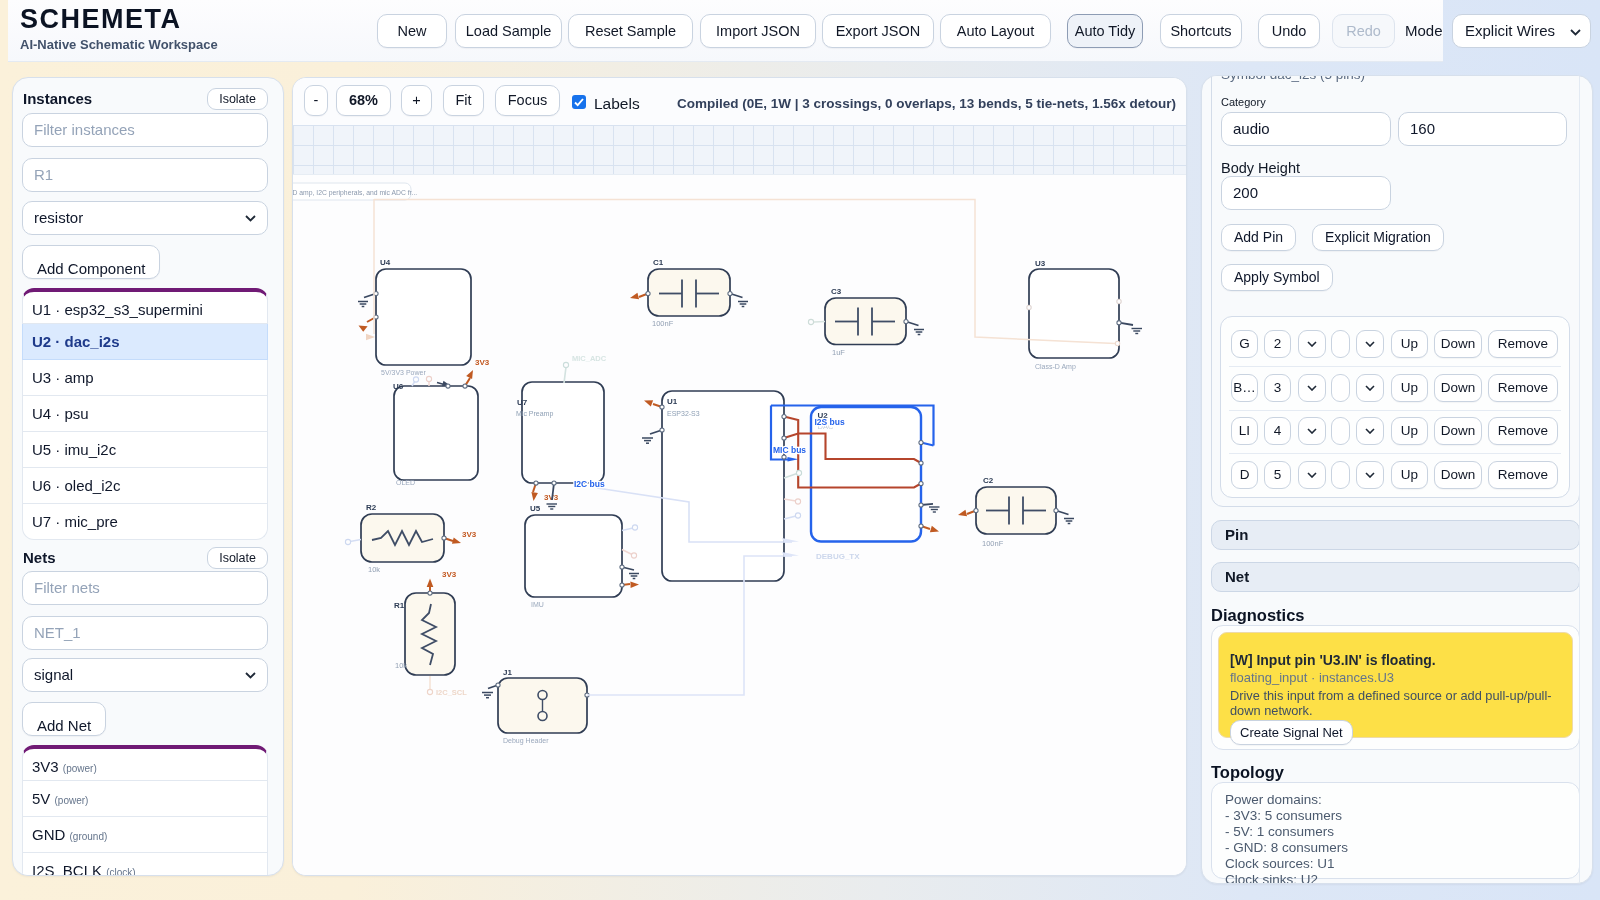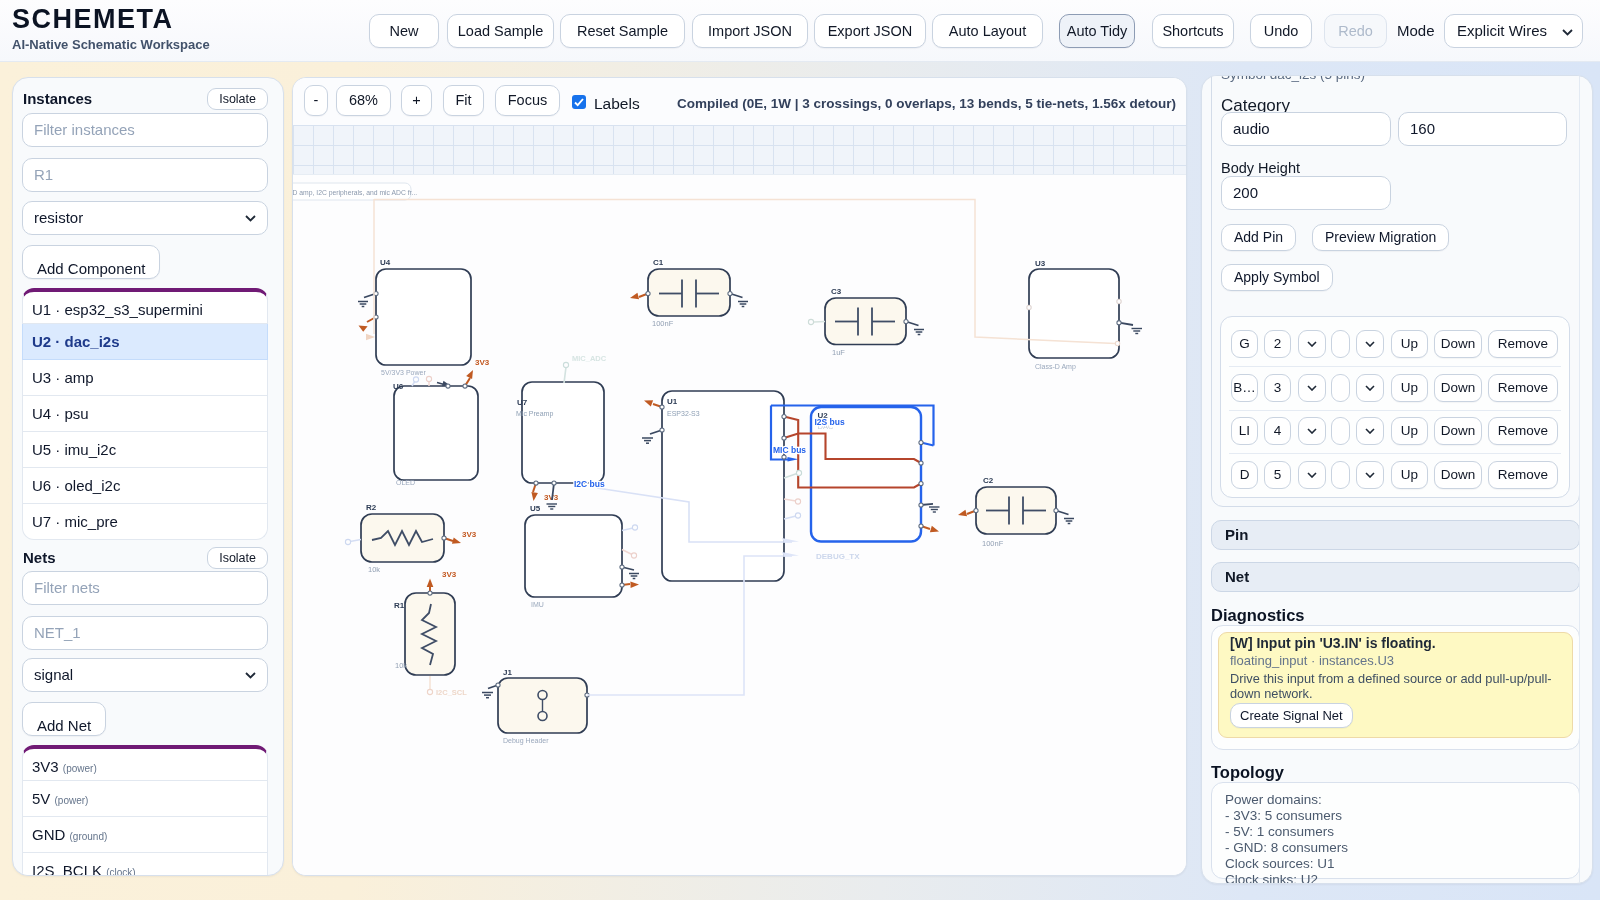--- a/index.html
+++ b/index.html
@@ -3,21 +3,21 @@
 <meta charset="utf-8">
 <style>
 * { margin:0; padding:0; box-sizing:border-box; }
 html,body { width:1600px; height:900px; overflow:hidden; }
 body {
   font-family:"Liberation Sans", sans-serif;
   background:linear-gradient(90deg,#fbf1da 0%,#faf0da 22%,#e9ecee 55%,#dde7f6 78%,#d9e5f7 100%);
   color:#0f172a;
 }
 .topbar {
-  position:absolute; left:0; top:0; width:1600px; height:62px;
+  position:absolute; left:8px; top:0; width:1435px; height:62px;
   background:linear-gradient(#fdfdfe,#f6f8fc); border-bottom:1px solid #e4eaf2;
 }
 .logo { position:absolute; left:12px; top:4px; font-size:27px; font-weight:800; letter-spacing:1.5px; color:#0b1323; }
 .logo-sub { position:absolute; left:12px; top:37px; font-size:13px; font-weight:700; color:#42526b; }
 .tbtn {
   position:absolute; top:14px; height:34px; background:#fff; border:1px solid #c9d3e0;
   border-radius:10px; font-size:14.5px; color:#111827; text-align:center; line-height:32px;
   padding:0; white-space:nowrap; box-shadow:0 1px 1px rgba(15,23,42,.04);
 }
 .tbtn.active { background:#eef2f8; border-color:#8d9cb4; }
@@ -115,21 +115,21 @@
   </div>
 </div>
 
 <div class="panel" id="canvaspanel">
   <div style="position:absolute;left:0;top:0;width:893px;height:47px;background:#fbfcfe;"></div>
   <div style="position:absolute;left:0;top:47px;width:893px;height:49px;background:#f0f4fa;
     background-image:linear-gradient(to right,#d8e2f0 1px,transparent 1px),linear-gradient(to bottom,#d8e2f0 1px,transparent 1px);
     background-size:20px 20px;background-position:0px 0px;"></div>
   <div style="position:absolute;left:0;top:96px;width:893px;height:703px;background:#fdfdfe;border-top:1px solid #e7edf4;"></div>
   <div class="tbtn" style="left:11px;top:7px;width:24px;height:31px;line-height:29px;padding:0;border-radius:9px;">-</div>
-  <div class="tbtn" style="left:43px;top:7px;width:55px;height:31px;line-height:29px;padding:0;border-radius:9px;">68%</div>
+  <div class="tbtn" style="left:43px;top:7px;width:55px;height:31px;line-height:29px;padding:0;border-radius:9px;font-weight:bold;">68%</div>
   <div class="tbtn" style="left:108px;top:7px;width:31px;height:31px;line-height:29px;padding:0;border-radius:9px;">+</div>
   <div class="tbtn" style="left:150px;top:7px;width:41px;height:31px;line-height:29px;padding:0;border-radius:9px;">Fit</div>
   <div class="tbtn" style="left:202px;top:7px;width:65px;height:31px;line-height:29px;padding:0;border-radius:10px;">Focus</div>
   <div style="position:absolute;left:279px;top:17px;width:14px;height:14px;background:#1672ec;border-radius:3px;"></div>
   <svg style="position:absolute;left:281px;top:20px;" width="10" height="9" viewBox="0 0 10 9">
       <path d="M1 4.5 L3.7 7.2 L9 1" stroke="#fff" stroke-width="1.9" fill="none"></path>
     </svg>
   <div style="position:absolute;left:301px;top:17px;font-size:15.5px;color:#101826;">Labels</div>
   <div style="position:absolute;right:10px;top:18px;font-size:13.5px;font-weight:700;color:#33415c;">Compiled (0E, 1W | 3 crossings, 0 overlaps, 13 bends, 5 tie-nets, 1.56x detour)</div>
   <svg width="893" height="703" viewBox="292 173 893 703" style="position:absolute;left:0;top:96px;" fill="none">
@@ -389,28 +389,28 @@
     <circle cx="1118" cy="300.5" r="2.2" stroke="#dfd5d2" stroke-width="1.1" fill="#fdfdfe"></circle>
     <circle cx="1116.5" cy="342.5" r="2.2" stroke="#ecd9cd" stroke-width="1.1" fill="#fdfdfe"></circle>
 
     <text x="573" y="486" font-size="8.5" font-weight="bold" fill="#2563eb" stroke="#ffffff" stroke-width="2.6" paint-order="stroke">I2C bus</text>
   </svg>
 </div>
 
 <div class="panel" id="rightpanel">
   <div style="position:absolute;left:9px;top:-26px;width:369px;height:457px;background:#f8fafc;border:1px solid #d3dce9;border-radius:12px;"></div>
   <div style="position:absolute;left:19px;top:-9px;font-size:13.5px;color:#5b6b82;">Symbol dac_i2s (5 pins)</div>
-  <div style="position:absolute;left:19px;top:20px;font-size:17px;color:#101826;">Category</div>
+  <div style="position:absolute;left:19px;top:20px;font-size:11px;color:#101826;">Category</div>
   <div class="inp" style="position:absolute;left:19px;top:36px;width:170px;height:34px;">audio</div>
   <div style="position:absolute;left:196px;top:20px;font-size:14.5px;color:#101826;margin-top:19px;">Body Width</div>
   <div class="inp" style="position:absolute;left:196px;top:36px;width:169px;height:34px;">160</div>
   <div style="position:absolute;left:19px;top:84px;font-size:14.5px;color:#101826;">Body Height</div>
   <div class="inp" style="position:absolute;left:19px;top:100px;width:170px;height:34px;">200</div>
   <div class="btn" style="position:absolute;left:19px;top:148px;height:27px;line-height:25px;font-size:14px;padding:0 12px;">Add Pin</div>
-  <div class="btn" style="position:absolute;left:110px;top:148px;height:27px;line-height:25px;font-size:14px;padding:0 12px;">Preview Migration</div>
+  <div class="btn" style="position:absolute;left:110px;top:148px;height:27px;line-height:25px;font-size:14px;padding:0 12px;">Explicit Migration</div>
   <div class="btn" style="position:absolute;left:19px;top:188px;height:27px;line-height:25px;font-size:14px;padding:0 12px;">Apply Symbol</div>
   <div style="position:absolute;left:18px;top:240px;width:350px;height:182px;background:#fdfefe;border:1px solid #d3dce9;border-radius:12px;">
     <div class="pr" style="top:13px;">
       <span class="pc" style="left:10px;width:27px;">G</span>
         <span class="pc" style="left:43px;width:27px;">2</span>
         <span class="pc psel" style="left:77px;width:28px;"><svg width="10" height="6" viewBox="0 0 10 6">
             <path d="M1 1 L5 5 L9 1" stroke="#1f2937" stroke-width="1.6" fill="none"></path>
           </svg></span>
         <span class="pc" style="left:110px;width:19px;"></span>
         <span class="pc psel" style="left:135px;width:28px;"><svg width="10" height="6" viewBox="0 0 10 6">
@@ -463,21 +463,21 @@
         <span class="pc pbtn" style="left:267px;width:70px;">Remove</span>
     </div>
     <div style="position:absolute;left:8px;right:8px;top:49px;border-top:1px solid #e5ebf3;"></div>
     <div style="position:absolute;left:8px;right:8px;top:92.5px;border-top:1px solid #e5ebf3;"></div>
     <div style="position:absolute;left:8px;right:8px;top:136px;border-top:1px solid #e5ebf3;"></div>
   </div>
   <div style="position:absolute;left:9px;top:444px;width:369px;height:30px;background:#e7edf5;border:1px solid #ccd7e6;border-radius:10px;line-height:28px;font-weight:700;font-size:15px;padding:0 13px;color:#101826;">Pin</div>
   <div style="position:absolute;left:9px;top:486px;width:369px;height:30px;background:#e7edf5;border:1px solid #ccd7e6;border-radius:10px;line-height:28px;font-weight:700;font-size:15px;padding:0 13px;color:#101826;">Net</div>
   <div style="position:absolute;left:9px;top:530px;font-size:16.5px;font-weight:700;color:#0b1323;">Diagnostics</div>
   <div style="position:absolute;left:9px;top:549px;width:369px;height:125px;background:#fdfefe;border:1px solid #d9e1ed;border-radius:12px;"></div>
-  <div style="position:absolute;left:16px;top:556px;width:355px;height:106px;background:#fef9c3;border:1px solid #eedaa8;border-radius:9px;padding:2px 11px;">
+  <div style="position:absolute;left:16px;top:556px;width:355px;height:106px;background:#fde047;border:1px solid #eedaa8;border-radius:9px;padding:19px 11px;">
     <div style="font-size:14px;font-weight:700;color:#1f2937;">[W] Input pin 'U3.IN' is floating.</div>
     <div style="font-size:13px;color:#64748b;margin-top:2px;">floating_input · instances.U3</div>
     <div style="font-size:12.8px;color:#3f4f63;margin-top:3px;line-height:15px;white-space:nowrap;">Drive this input from a defined source or add pull-up/pull-<br>down network.</div>
     <div class="btn" style="height:25px;line-height:23px;font-size:13px;padding:0 9px;margin-top:2px;">Create Signal Net</div>
   </div>
   <div style="position:absolute;left:9px;top:687px;font-size:16.5px;font-weight:700;color:#0b1323;">Topology</div>
   <div style="position:absolute;left:9px;top:706px;width:369px;height:97px;background:#fdfefe;border:1px solid #d9e1ed;border-radius:12px;padding:9px 13px;font-size:13.5px;color:#4b5a6e;line-height:16px;">
     Power domains:<br>
     - 3V3: 5 consumers<br>
     - 5V: 1 consumers<br>

